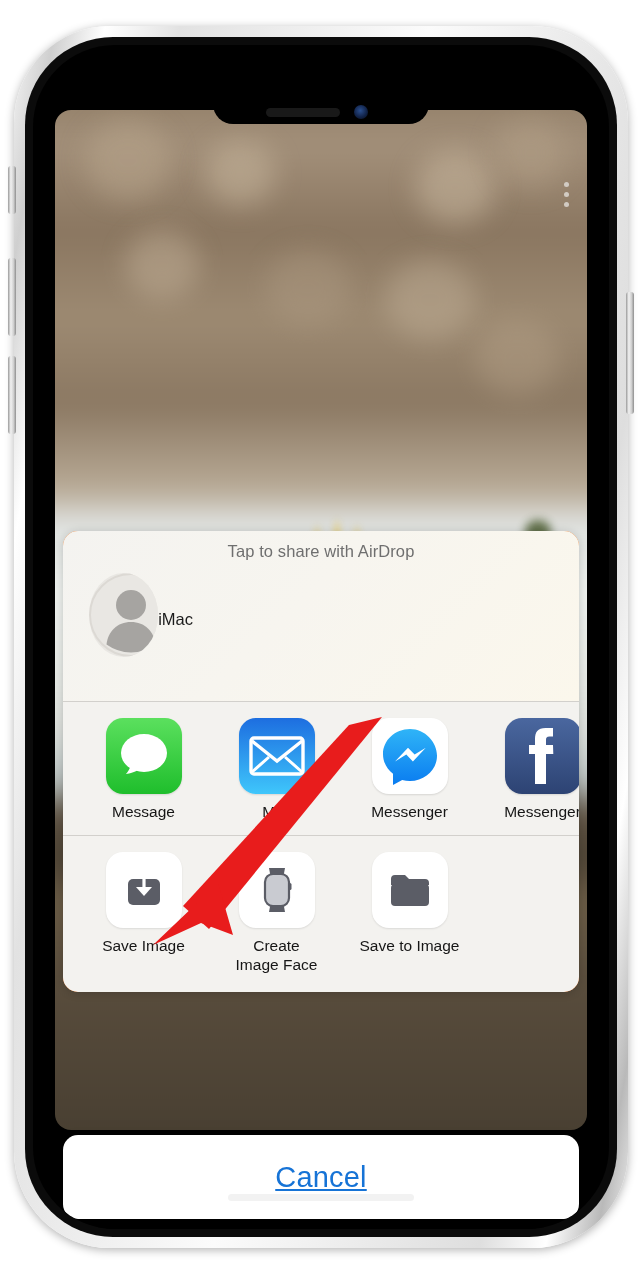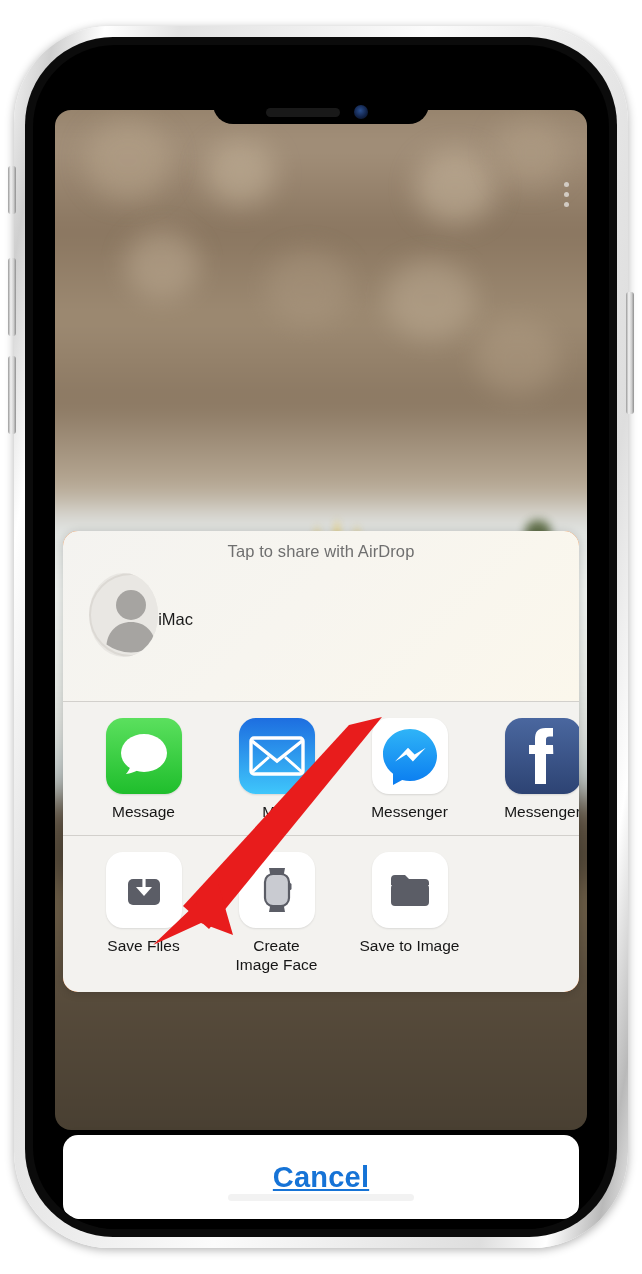--- a/index.html
+++ b/index.html
@@ -154,21 +154,21 @@
     box-shadow: 0 1px 2px rgba(0,0,0,.10);
   }
 
   .cancel-card {
     position: absolute; left: 30px; top: 1090px; width: 516px; height: 84px;
     background: #ffffff; border-radius: 15px; z-index: 26;
     display: flex; align-items: center; justify-content: center;
     box-shadow: 0 1px 10px rgba(0,0,0,.18);
   }
   .cancel-text {
-    font-size: 29px; font-weight: bold; color: #1673d6;
+    font-size: 29px; font-weight: normal; color: #1673d6;
     text-decoration: underline; letter-spacing: .2px;
   }
 
   .arrow-layer { position: absolute; inset: 0; z-index: 30; pointer-events: none; }
 </style>
 </head>
 <body>
 
 <div id="stage">
 
@@ -304,21 +304,21 @@
       <div class="row-scroller" style="padding-bottom:18px;">
 
         <div class="cell">
           <div class="act-tile">
             <svg width="46" height="46" viewBox="0 0 46 46">
               <rect x="7" y="12" width="32" height="26" rx="5" fill="#5b5d66"></rect>
               <path d="M23 4v22" stroke="#ffffff" stroke-width="3.2" fill="none"></path>
               <path d="M15 20l8 9 8-9" fill="#ffffff"></path>
             </svg>
           </div>
-          <div class="cell-label">Save Files</div>
+          <div class="cell-label">Save Image</div>
         </div>
 
         <div class="cell">
           <div class="act-tile">
             <svg width="46" height="48" viewBox="0 0 46 48">
               <path d="M15 2h16l-1.5 8H16.5z" fill="#5b5d66"></path>
               <path d="M16.5 38h13L31 46H15z" fill="#5b5d66"></path>
               <rect x="11" y="8" width="24" height="32" rx="8" fill="#c9cbd1" stroke="#5b5d66" stroke-width="2.2"></rect>
               <rect x="34.5" y="17" width="3" height="7" rx="1.5" fill="#5b5d66"></rect>
             </svg>

